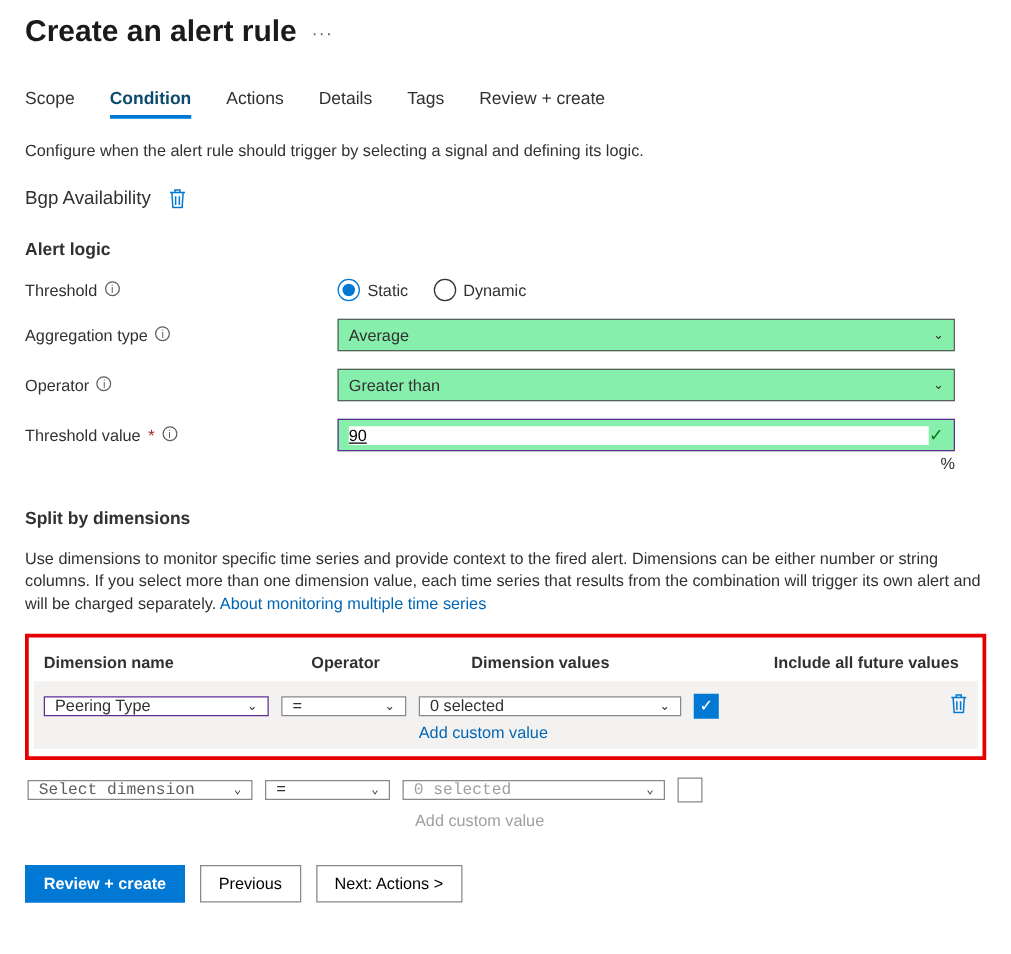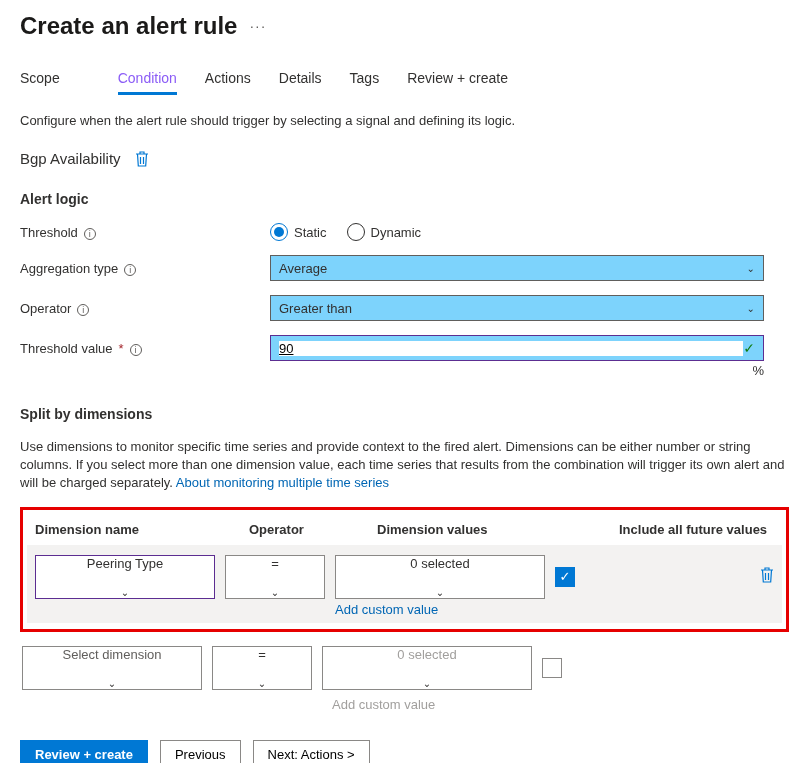--- a/index.html
+++ b/index.html
@@ -10,43 +10,43 @@
     background: #fff;
     width: 809px;
     padding: 12px 20px 20px 20px;
   }
   .page-title-row { display: flex; align-items: center; gap: 12px; margin-bottom: 30px; }
   .page-title { font-size: 24px; font-weight: 700; color: #1b1a19; }
   .ellipsis { color: #605e5c; font-size: 14px; cursor: pointer; letter-spacing: 1px; }
 
   .tabs { display: flex; gap: 28px; border-bottom: none; margin-bottom: 18px; }
   .tab { font-size: 14px; color: #323130; padding-bottom: 6px; cursor: pointer; }
-  .tab.active { font-weight: 400; border-bottom: 3px solid #0078d4; color: #8b5cf6; margin-left: 30px; }
+  .tab.active { font-weight: 700; border-bottom: 3px solid #0078d4; color: #0c4a6e; }
 
   .description { font-size: 13px; color: #323130; margin-bottom: 22px; }
 
   .signal-row { display: flex; align-items: center; gap: 14px; margin-bottom: 24px; }
   .signal-name { font-size: 15px; font-weight: 400; }
   .trash-icon { width: 14px; height: 16px; cursor: pointer; }
 
   .section-head { font-size: 14px; font-weight: 700; margin-bottom: 16px; }
 
   .form-row { display: flex; align-items: center; margin-bottom: 14px; }
-  .form-label-cell { width: 250px; display: flex; align-items: flex-end; gap: 6px; font-size: 13px; }
+  .form-label-cell { width: 250px; display: flex; align-items: flex-start; gap: 6px; font-size: 13px; }
   .required { color: #a4262c; }
   .info-icon { width: 12px; height: 12px; border: 1px solid #605e5c; border-radius: 50%; display: inline-flex; align-items: center; justify-content: center; font-size: 9px; color: #605e5c; }
 
   .radio-group { display: flex; gap: 20px; align-items: center; }
   .radio-group label { display: flex; align-items: center; gap: 6px; font-size: 13px; cursor: pointer; }
   .radio-outer { width: 18px; height: 18px; border: 1px solid #323130; border-radius: 50%; display: inline-flex; align-items: center; justify-content: center; }
   .radio-outer.checked { border-color: #0078d4; }
   .radio-inner { width: 10px; height: 10px; background: #0078d4; border-radius: 50%; }
 
   .select-control, .text-input {
-    flex: 1; height: 26px; border: 1px solid #605e5c; background: #7dd3fc;
+    flex: 1; height: 26px; border: 1px solid #605e5c; background: #86efac;
     display: flex; align-items: center; justify-content: space-between;
     padding: 0 8px; font-size: 13px; cursor: pointer;
     max-width: 494px;
   }
   .text-input { cursor: text; }
   .text-input input { border: none; outline: none; width: 100%; font-size: 13px; font-family: inherit; text-decoration: underline; }
   .text-input.validated { border-color: #5c2e91; }
   .check-mark { color: #107c10; font-size: 14px; }
   .caret { font-size: 10px; color: #323130; }
   .unit-row { text-align: right; max-width: 744px; font-size: 13px; margin-top: 2px; margin-bottom: 28px; }
@@ -56,23 +56,23 @@
 
   .dim-box { border: 3px solid #e60000; padding: 8px 10px 6px 10px; margin-bottom: 4px; }
   .dim-header { display: flex; gap: 22px; font-size: 13px; font-weight: 700; padding: 4px 2px 8px 2px; }
   .dim-header .col-name { width: 192px; }
   .dim-header .col-op { width: 106px; }
   .dim-header .col-val { width: 220px; }
   .dim-header .col-future { flex: 1; }
 
   .dim-row-wrap { background: #f3f2f1; padding: 10px 8px 6px 8px; margin: 0 -6px; }
   .dim-row, .dim-row2 { display: flex; gap: 10px; align-items: center; }
-  .dim-row2 { padding: 10px 2px 4px 2px; }
-
-  .dd { height: 44px; border: 1px solid #8a8886; background: #fff; display:flex; align-items:center; justify-content: space-between; padding: 0 8px; font-size: 13px; cursor:pointer;flex-direction:column;}
+  .dim-row2 { padding: 10px 2px 4px 2px; font-family: Liberation Mono, monospace; }
+
+  .dd { height: 16px; border: 1px solid #8a8886; background: #fff; display:flex; align-items:center; justify-content: space-between; padding: 0 8px; font-size: 13px; cursor:pointer;}
   .dd.purple { border-color: #5c2d91; }
   .dd.name { width: 180px; }
   .dd.op { width: 100px; }
   .dd.val { width: 210px; }
   .dd.disabled { color: #a19f9d; }
   .custom-link { color: #0066b4; font-size: 13px; cursor:pointer; margin-left: 300px; margin-top: 3px; }
   .custom-link.disabled { color: #a19f9d; cursor: default; }
   .chk { width: 20px; height: 20px; display:inline-flex; align-items:center; justify-content:center; }
   .chk.checked { background:#0078d4; color:#fff; font-size:13px; }
   .chk.empty { border:1px solid #8a8886; background:#fff; }

